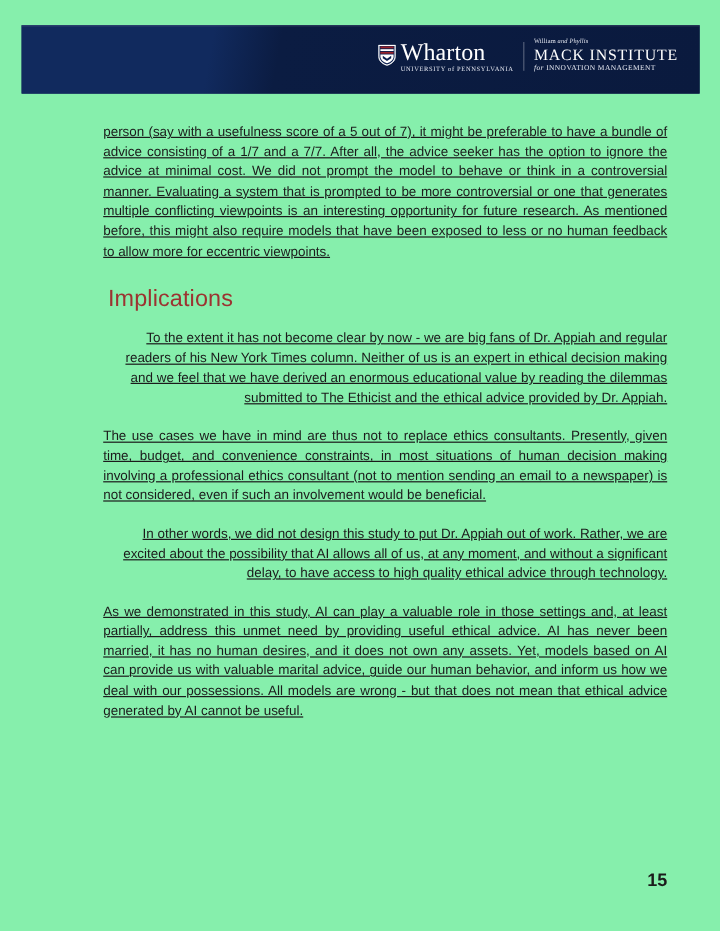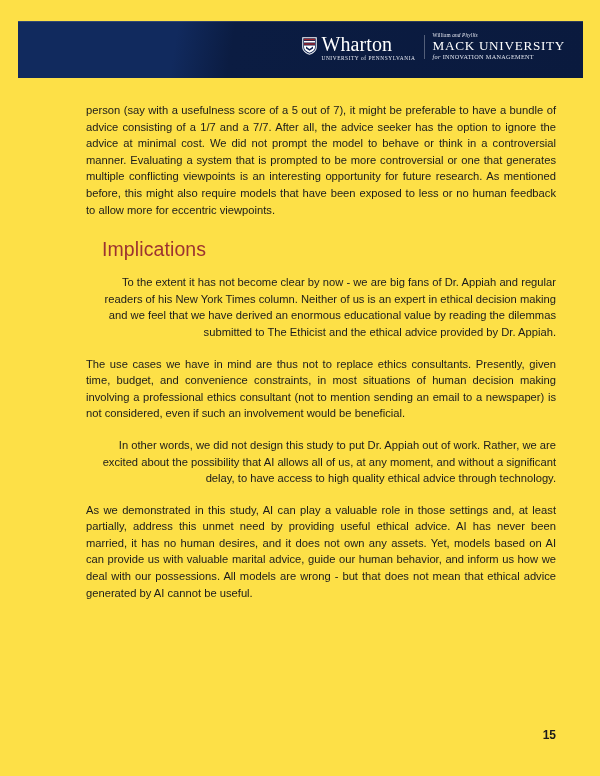--- a/index.html
+++ b/index.html
@@ -12,21 +12,21 @@
     background: #ffffff;
     font-family: "Liberation Sans", sans-serif;
     position: relative;
     overflow: hidden;
   }
 
   .page {
     position: relative;
     width: 600px;
     height: 776px;
-    background: #fde047;
+    background: #86efac;
   }
 
   
   .header-band {
     position: absolute;
     left: 18px;
     top: 21px;
     width: 565px;
     height: 57px;
     background: #0d2050;
@@ -138,45 +138,46 @@
   }
 
   p.body-para {
     margin: 0 0 15px 0;
     font-family: "Liberation Sans", sans-serif;
     font-size: 11.2px;
     line-height: 16.6px;
     color: #1b1b1b;
     text-align: justify;
     text-justify: inter-word;
+    text-decoration: underline;
   }
   p.body-para.ragged {
     text-align: right;
   }
   p.body-para:last-child {
     margin-bottom: 0;
   }
 
   h2.section-heading {
-    margin: 20px 0 14px 16px;
+    margin: 20px 0 14px 4px;
     font-family: "Liberation Sans", sans-serif;
     font-size: 19.5px;
     font-weight: 400;
     line-height: 22px;
     color: #9c3331;
     letter-spacing: 0.1px;
   }
 
   
   .page-number {
     position: absolute;
     right: 44px;
     bottom: 34px;
     font-family: "Liberation Sans", sans-serif;
-    font-size: 12px;
+    font-size: 15px;
     font-weight: bold;
     color: #1b1b1b;
   }
 </style>
 </head>
 <body>
 
 <div class="page">
 
   <div class="header-band">
@@ -195,21 +196,21 @@
         <div class="wharton-words">
           <span class="wharton-name">Wharton</span>
           <span class="wharton-sub">UNIVERSITY of PENNSYLVANIA</span>
         </div>
       </div>
 
       <div class="divider-rule"></div>
 
       <div class="mack-block">
         <span class="mack-pre"><span>William</span> <i>and Phyllis</i></span>
-        <span class="mack-name">MACK UNIVERSITY</span>
+        <span class="mack-name">MACK INSTITUTE</span>
         <span class="mack-post"><i>for</i> <span>INNOVATION MANAGEMENT</span></span>
       </div>
 
     </div>
   </div>
 
   <div class="content">
 
     <p class="body-para">person (say with a usefulness score of a 5 out of 7), it might be preferable to have a bundle of advice consisting of a 1/7 and a 7/7. After all, the advice seeker has the option to ignore the advice at minimal cost. We did not prompt the model to behave or think in a controversial manner. Evaluating a system that is prompted to be more controversial or one that generates multiple conflicting viewpoints is an interesting opportunity for future research. As mentioned before, this might also require models that have been exposed to less or no human feedback to allow more for eccentric viewpoints.</p>
 

